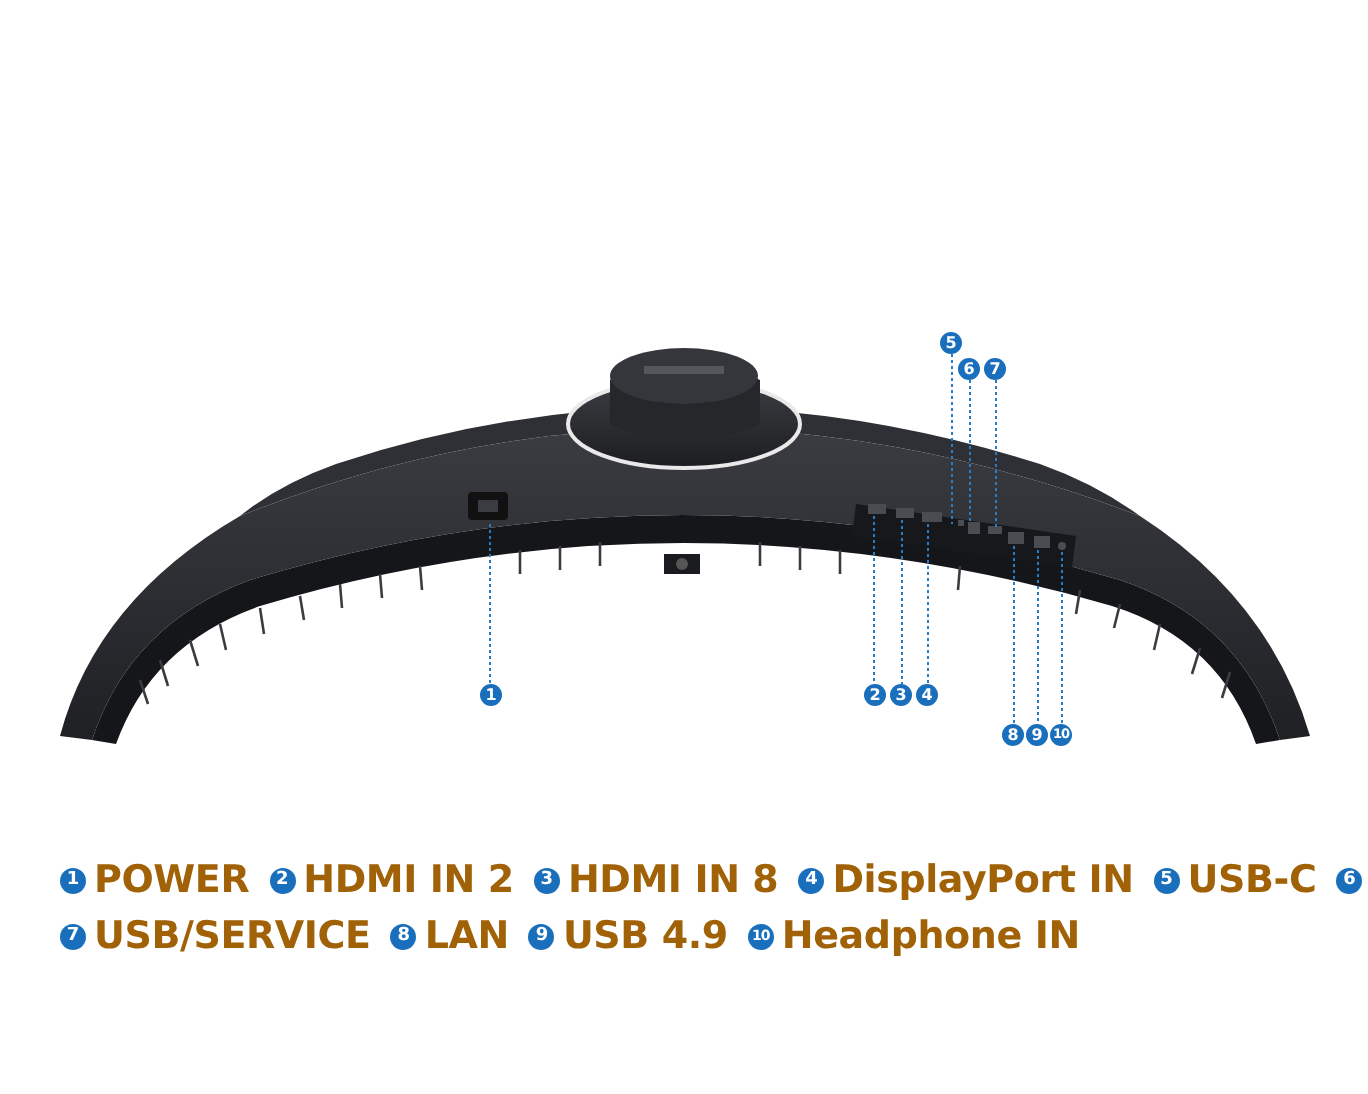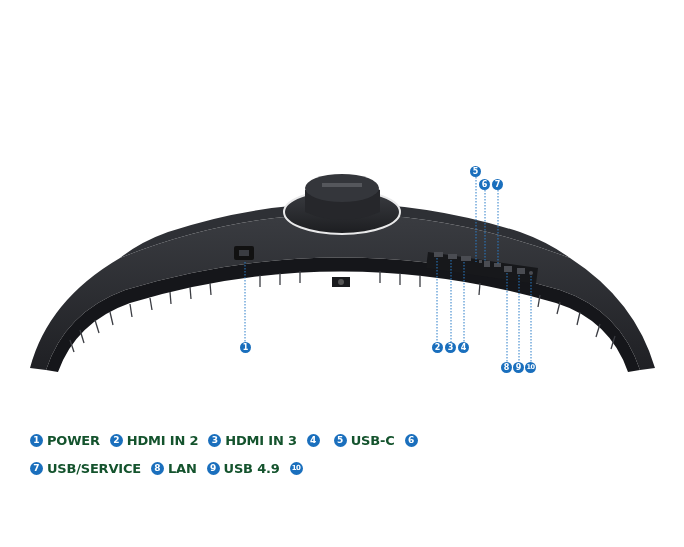--- a/index.html
+++ b/index.html
@@ -6,21 +6,21 @@
   body{width:684px;height:547px;position:relative;overflow:hidden;font-family:"DejaVu Sans","Liberation Sans",sans-serif;}
   .stage{position:absolute;left:0;top:0;width:684px;height:547px;}
   .stage svg{position:absolute;left:0;top:0;}
   .badge{position:absolute;width:11px;height:11px;border-radius:50%;background:#1a6fbd;color:#fff;font-size:8px;font-weight:bold;line-height:11px;text-align:center;font-family:"DejaVu Sans",sans-serif;}
   .badge.wide{font-size:6.5px;letter-spacing:-0.5px;}
   .legend{position:absolute;left:30px;top:430px;width:640px;}
   .legend-row{display:flex;align-items:center;height:20px;margin-bottom:8px;white-space:nowrap;}
   .legend-item{display:flex;align-items:center;margin-right:10px;}
   .legend-num{width:13px;height:13px;border-radius:50%;background:#1a6fbd;color:#fff;font-size:9px;font-weight:bold;text-align:center;line-height:13px;margin-right:4px;flex:none;}
   .legend-num.wide{font-size:7px;letter-spacing:-0.5px;}
-  .legend-label{font-size:13px;color:#14532d;font-weight:bold;letter-spacing:-0.2px;}
+  .legend-label{font-size:19px;color:#a16207;font-weight:bold;letter-spacing:-0.2px;}
 </style>
 </head>
 <body>
 
 <div class="stage">
   <svg width="684" height="420" viewBox="0 0 684 420">
     <defs>
       <linearGradient id="bodyG" x1="0" y1="0" x2="0" y2="1">
         <stop offset="0" stop-color="#3a3c41"></stop>
         <stop offset="1" stop-color="#1f2024"></stop>
@@ -113,24 +113,25 @@
       <div class="legend-item">
         <span class="legend-num">1</span>
         <span class="legend-label">POWER</span>
       </div>
       <div class="legend-item">
         <span class="legend-num">2</span>
         <span class="legend-label">HDMI IN 2</span>
       </div>
       <div class="legend-item">
         <span class="legend-num">3</span>
-        <span class="legend-label">HDMI IN 3</span>
+        <span class="legend-label">HDMI IN 8</span>
       </div>
       <div class="legend-item">
         <span class="legend-num">4</span>
+        <span class="legend-label">DisplayPort IN</span>
       </div>
       <div class="legend-item">
         <span class="legend-num">5</span>
         <span class="legend-label">USB-C</span>
       </div>
       <div class="legend-item">
         <span class="legend-num">6</span>
       </div>
     </div>
     <div class="legend-row">
@@ -141,16 +142,17 @@
       <div class="legend-item">
         <span class="legend-num">8</span>
         <span class="legend-label">LAN</span>
       </div>
       <div class="legend-item">
         <span class="legend-num">9</span>
         <span class="legend-label">USB 4.9</span>
       </div>
       <div class="legend-item">
         <span class="legend-num wide">10</span>
+        <span class="legend-label">Headphone IN</span>
       </div>
     </div>
   </div>
 </div>
 
 </body></html>

